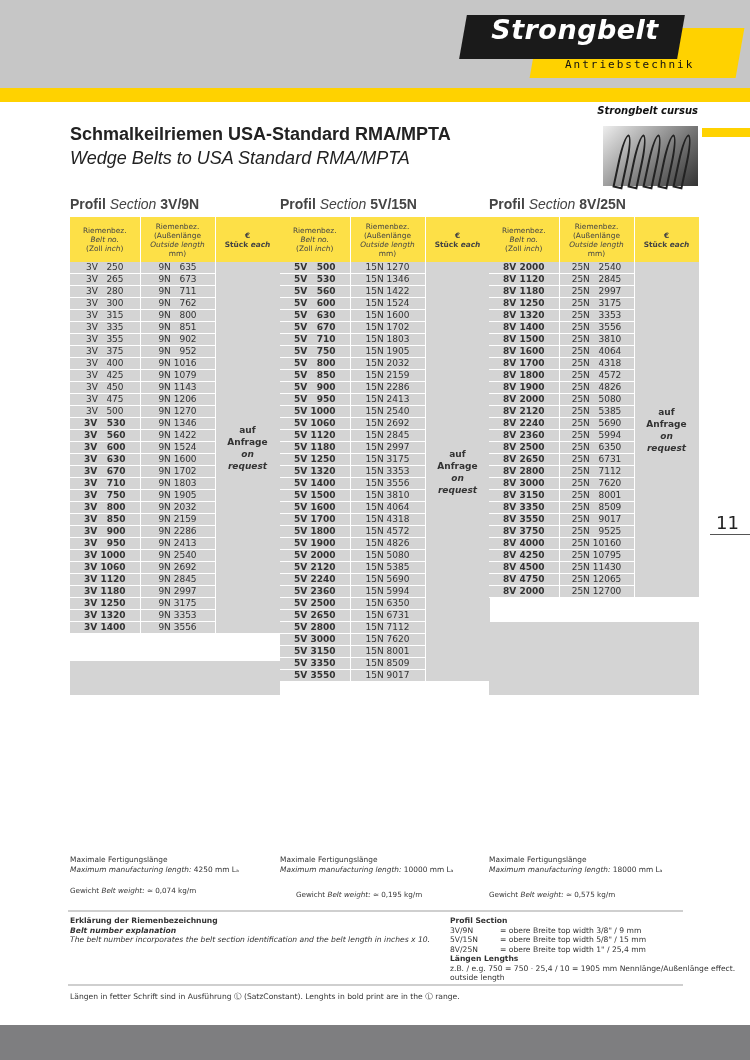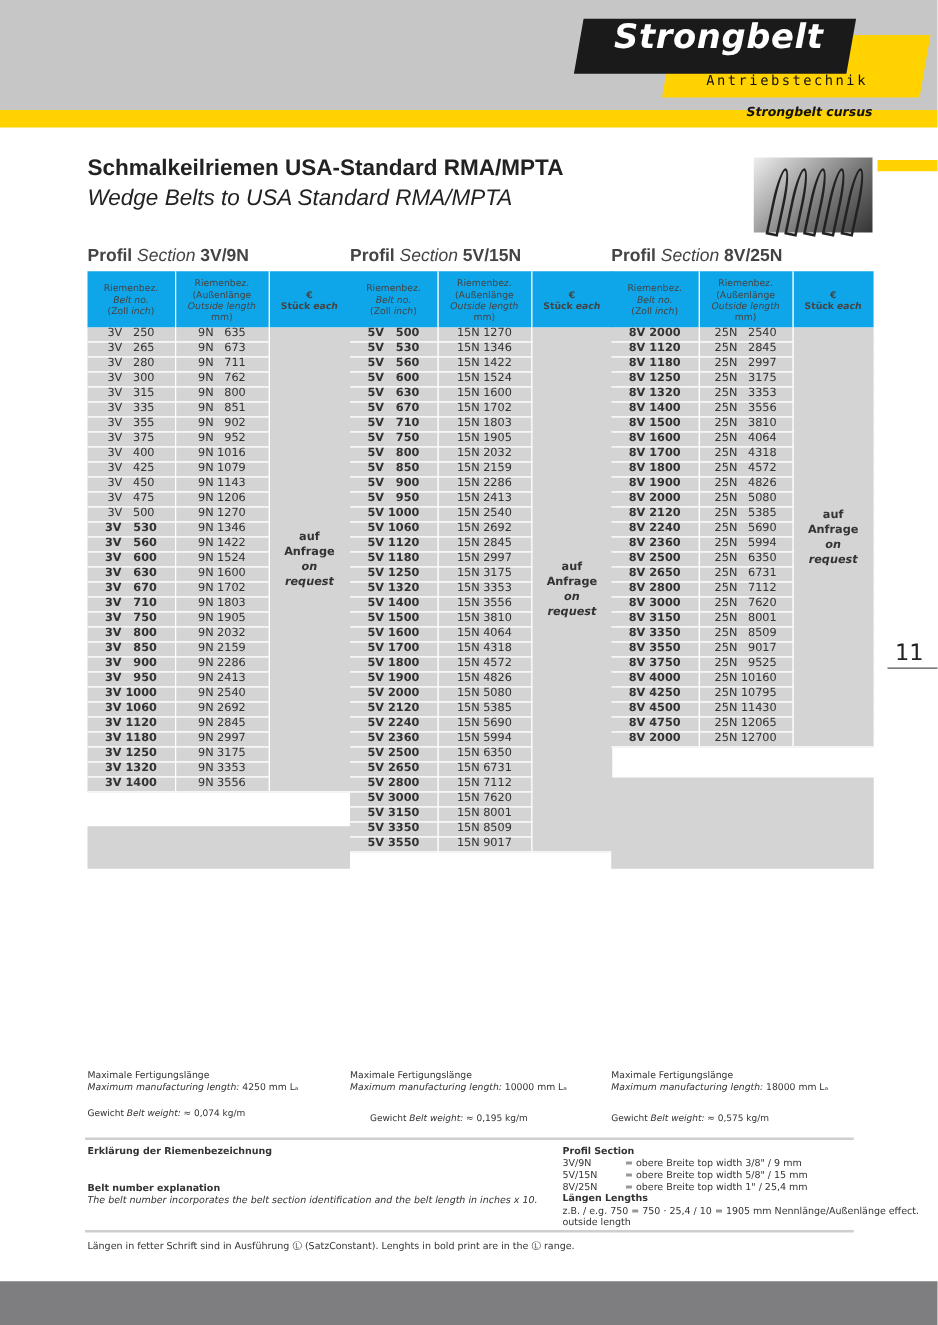--- a/index.html
+++ b/index.html
@@ -1,32 +1,32 @@
 <!DOCTYPE html>
 <html><head>
 <meta charset="utf-8">
 <style>
 *{box-sizing:border-box;margin:0;padding:0}
 body{width:750px;height:1060px;background:#fff;font-family:"DejaVu Sans",sans-serif;position:relative;overflow:hidden;color:#222}
 .topbar{position:absolute;left:0;top:0;width:750px;height:88px;background:#c6c6c6}
 .yband{position:absolute;left:0;top:88px;width:750px;height:14px;background:#ffd200}
-.cursus{position:absolute;right:52px;top:84px;height:30px;font:italic bold 10px "DejaVu Sans",sans-serif;line-height:14px;color:#111}
+.cursus{position:absolute;right:52px;top:104px;height:30px;font:italic bold 10px "DejaVu Sans",sans-serif;line-height:14px;color:#111}
 .logo-y{position:absolute;left:534px;top:28px;width:206px;height:50px;background:#ffd200;transform:skewX(-10deg)}
 .logo-b{position:absolute;left:463px;top:15px;width:218px;height:44px;background:#1a1a1a;transform:skewX(-10deg)}
 .logo-t{position:absolute;left:470px;top:14px;width:210px;text-align:center;font:italic bold 27px "DejaVu Sans",sans-serif;color:#fff;letter-spacing:0.5px}
 .logo-s{position:absolute;left:565px;top:58px;font:11px "DejaVu Sans Mono",monospace;color:#111;letter-spacing:2px}
 .title1{position:absolute;left:70px;top:124px;font:bold 18px "Liberation Sans",sans-serif;color:#222}
 .title2{position:absolute;left:70px;top:148px;font:italic 18px "Liberation Sans",sans-serif;color:#222}
 .photo{position:absolute;left:603px;top:126px;width:95px;height:60px;background:linear-gradient(135deg,#eee,#777 60%,#333)}
 .photo i{position:absolute;top:8px;width:10px;height:55px;border:2px solid #222;border-radius:50% 50% 0 0;transform:rotate(12deg)}
 .ydash{position:absolute;left:702px;top:128px;width:48px;height:9px;background:#ffd200}
 .sec{position:absolute;top:196px;font:bold 14px "Liberation Sans",sans-serif;color:#444}
 .sec i{font-weight:normal}
 table{position:absolute;top:217px;border-collapse:collapse;font-size:9px}
-th{background:#0ea5e9;font-weight:normal;font-size:7.4px;line-height:9px;color:#444;border-right:1px solid #fff;height:45px;vertical-align:middle;text-align:center}
+th{background:#fde047;font-weight:normal;font-size:7.4px;line-height:9px;color:#444;border-right:1px solid #fff;height:45px;vertical-align:middle;text-align:center}
 td{background:#d4d4d4;height:11.8px;line-height:11px;font-size:9px;border-bottom:1px solid #fff;border-right:1px solid #fff;color:#333;white-space:pre;font-family:"DejaVu Sans",sans-serif}
 td.a{text-align:center}
 td.b{font-weight:bold}
 td.p{text-align:center;vertical-align:middle;font-size:9px;font-weight:bold;line-height:12px;white-space:normal}
 .filler{position:absolute;background:#d4d4d4}
 .pnum{position:absolute;left:716px;top:512px;font-size:18px;color:#222}
 .pline{position:absolute;left:710px;top:534px;width:40px;height:1px;background:#555}
 .info{position:absolute;top:855px;font-size:7.4px;color:#333;line-height:10px}
 .w{position:absolute;font-size:7.2px;color:#333}
 .hr{position:absolute;left:68px;width:615px;height:2px;background:#cfcfcf}
@@ -491,21 +491,21 @@
     <div class="info" style="left: 489px;">
       <div>Maximale Fertigungslänge</div>
       <div><i>Maximum manufacturing length:</i> 18000 mm Lₐ</div>
     </div>
     <div class="w" style="left: 489px; top: 890px;">Gewicht <i>Belt weight:</i> ≈ 0,575 kg/m</div>
   </div>
 
 <div class="hr" style="top:910px"></div>
 <div class="expl">
  <b>Erklärung der Riemenbezeichnung</b>
- <b style="margin-top:20px">Belt number explanation</b>
+ <b style="font-style:italic;margin-top:0">Belt number explanation</b>
  <div style="font-style:italic">The belt number incorporates the belt section identification and the belt length in inches x 10.</div>
 </div>
 <div class="sect">
  <b>Profil Section</b>
  <div id="sectrows">
       <div class="row">
         <span>3V/9N</span>
         <span>= obere Breite top width 3/8" / 9 mm</span>
       </div>
       <div class="row">

